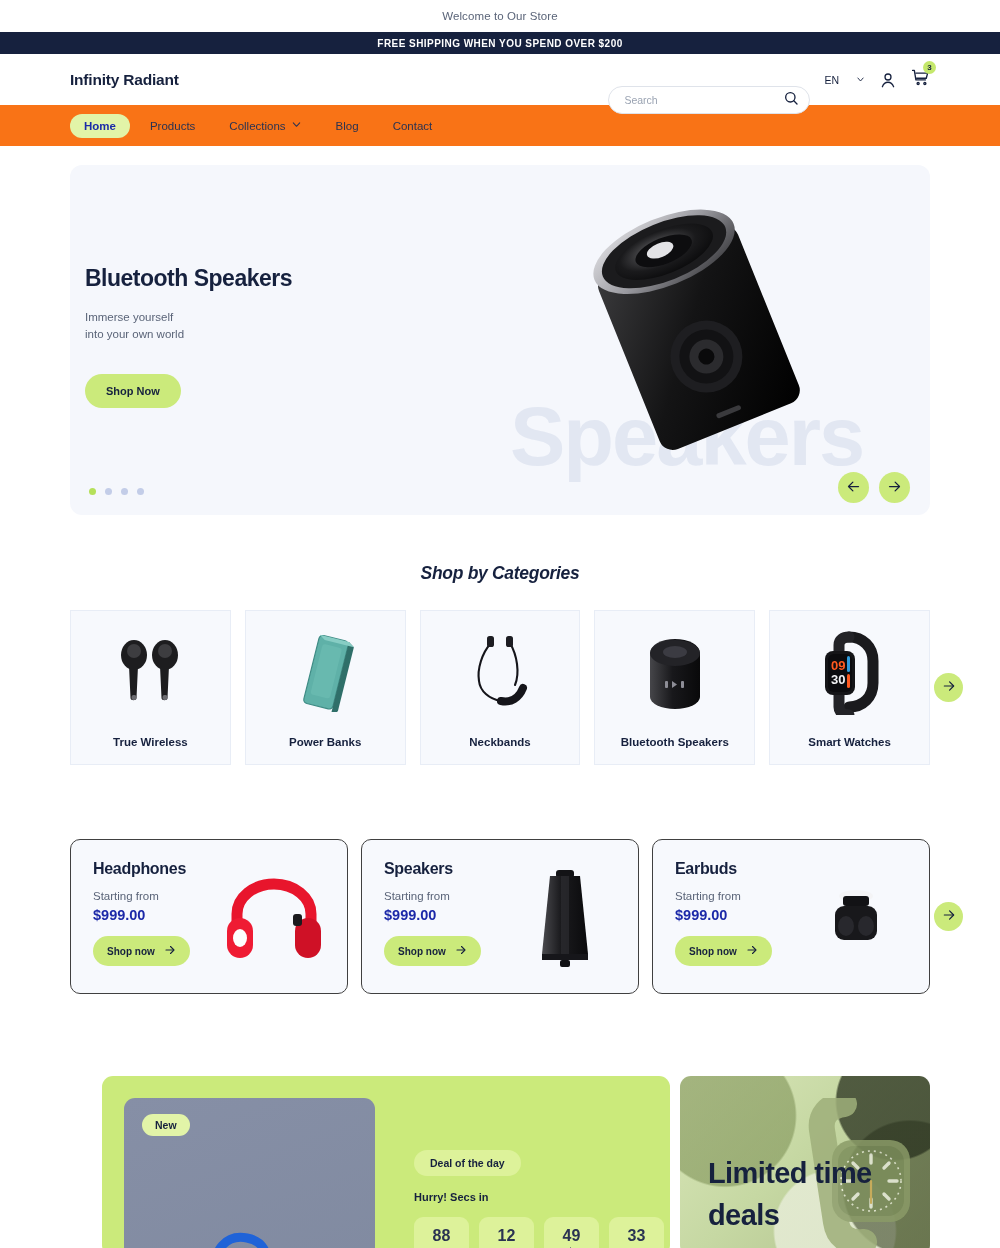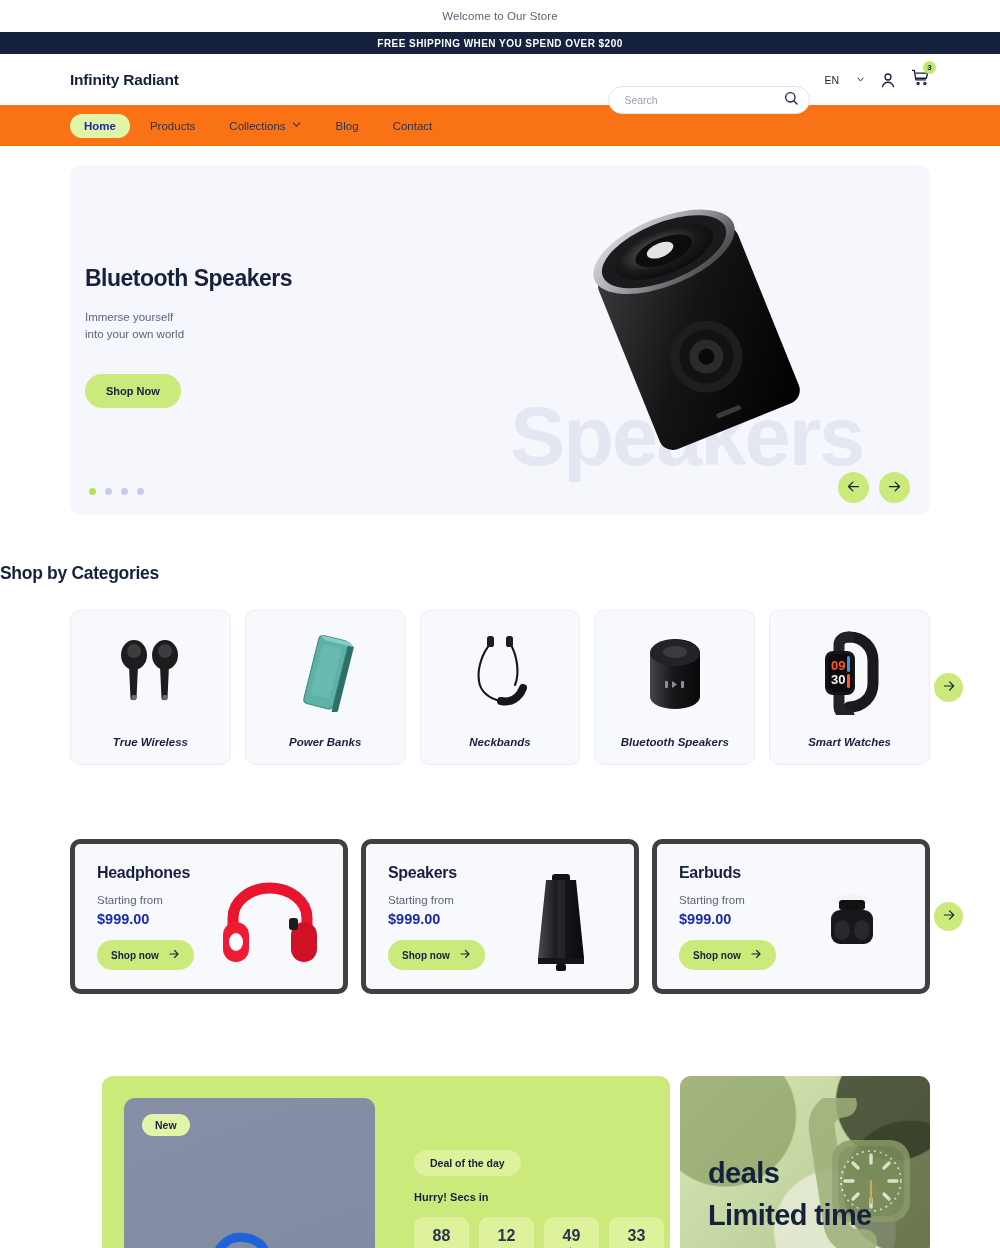--- a/index.html
+++ b/index.html
@@ -175,46 +175,48 @@
     width: 31px; height: 31px;
     border-radius: 50%;
     background: #cbea7b;
     border: none;
     display: flex; align-items: center; justify-content: center;
     cursor: pointer;
   }
 
   
   .section-title {
+    text-align: center;
     font-size: 17.5px;
     font-weight: bold;
     letter-spacing: -.3px;
     margin-top: 48px;
+    font-style: italic;
   }
 
   
   .categories {
     margin: 26px 70px 0 70px;
     display: flex; gap: 14px;
     position: relative;
   }
   .cat-card {
     flex: 1;
     height: 155px;
     background: #f7f9fd;
     border: 1px solid #e8edf6;
-    border-radius: 10px;
+    border-radius: 0;
     display: flex; flex-direction: column; align-items: center;
     padding-top: 16px;
     cursor: pointer;
   }
   .cat-img { height: 90px; display: flex; align-items: center; justify-content: center; }
   .cat-label {
     margin-top: auto; margin-bottom: 16px;
-    font-size: 11.5px; font-weight: bold; color: #16213e; font-style: italic;
+    font-size: 11.5px; font-weight: bold; color: #16213e;
   }
   .cat-next {
     position: absolute;
     right: -33px; top: 63px;
     width: 29px; height: 29px;
     border-radius: 50%;
     background: #cbea7b;
     border: none;
     display: flex; align-items: center; justify-content: center;
     cursor: pointer;
@@ -223,21 +225,21 @@
   
   .promos {
     margin: 74px 70px 0 70px;
     display: flex; gap: 13px;
     position: relative;
   }
   .promo-card {
     flex: 1;
     height: 155px;
     background: #f7f9fd;
-    border: 5px solid #404040;
+    border: 1px solid #404040;
     border-radius: 10px;
     position: relative;
     padding: 20px 0 0 22px;
     overflow: hidden;
   }
   .promo-title { font-size: 16px; font-weight: bold; letter-spacing: -.3px; margin-bottom: 12px; }
   .promo-from { font-size: 11.5px; color: #5a6478; margin-bottom: 5px; }
   .promo-price { font-size: 14.5px; font-weight: bold; color: #1b28a8; margin-bottom: 13px; }
   .btn-small {
     display: inline-flex; align-items: center; gap: 9px;
@@ -754,17 +756,17 @@
             <line x1="81" y1="65" x2="86" y2="70"></line>
               <line x1="112" y1="96" x2="117" y2="101"></line>
             <line x1="117" y1="65" x2="112" y2="70"></line>
               <line x1="86" y1="96" x2="81" y2="101"></line>
           </g>
           <line x1="99" y1="83" x2="99" y2="105" stroke="#d4b35a" stroke-width="2.2" stroke-linecap="round"></line>
         </g>
       </svg>
     </span>
     <div class="deal-right-title">
+      <div>Limited time</div>
       <div>deals</div>
-      <div>Limited time</div>
     </div>
   </div>
 </div>
 
 </body></html>

